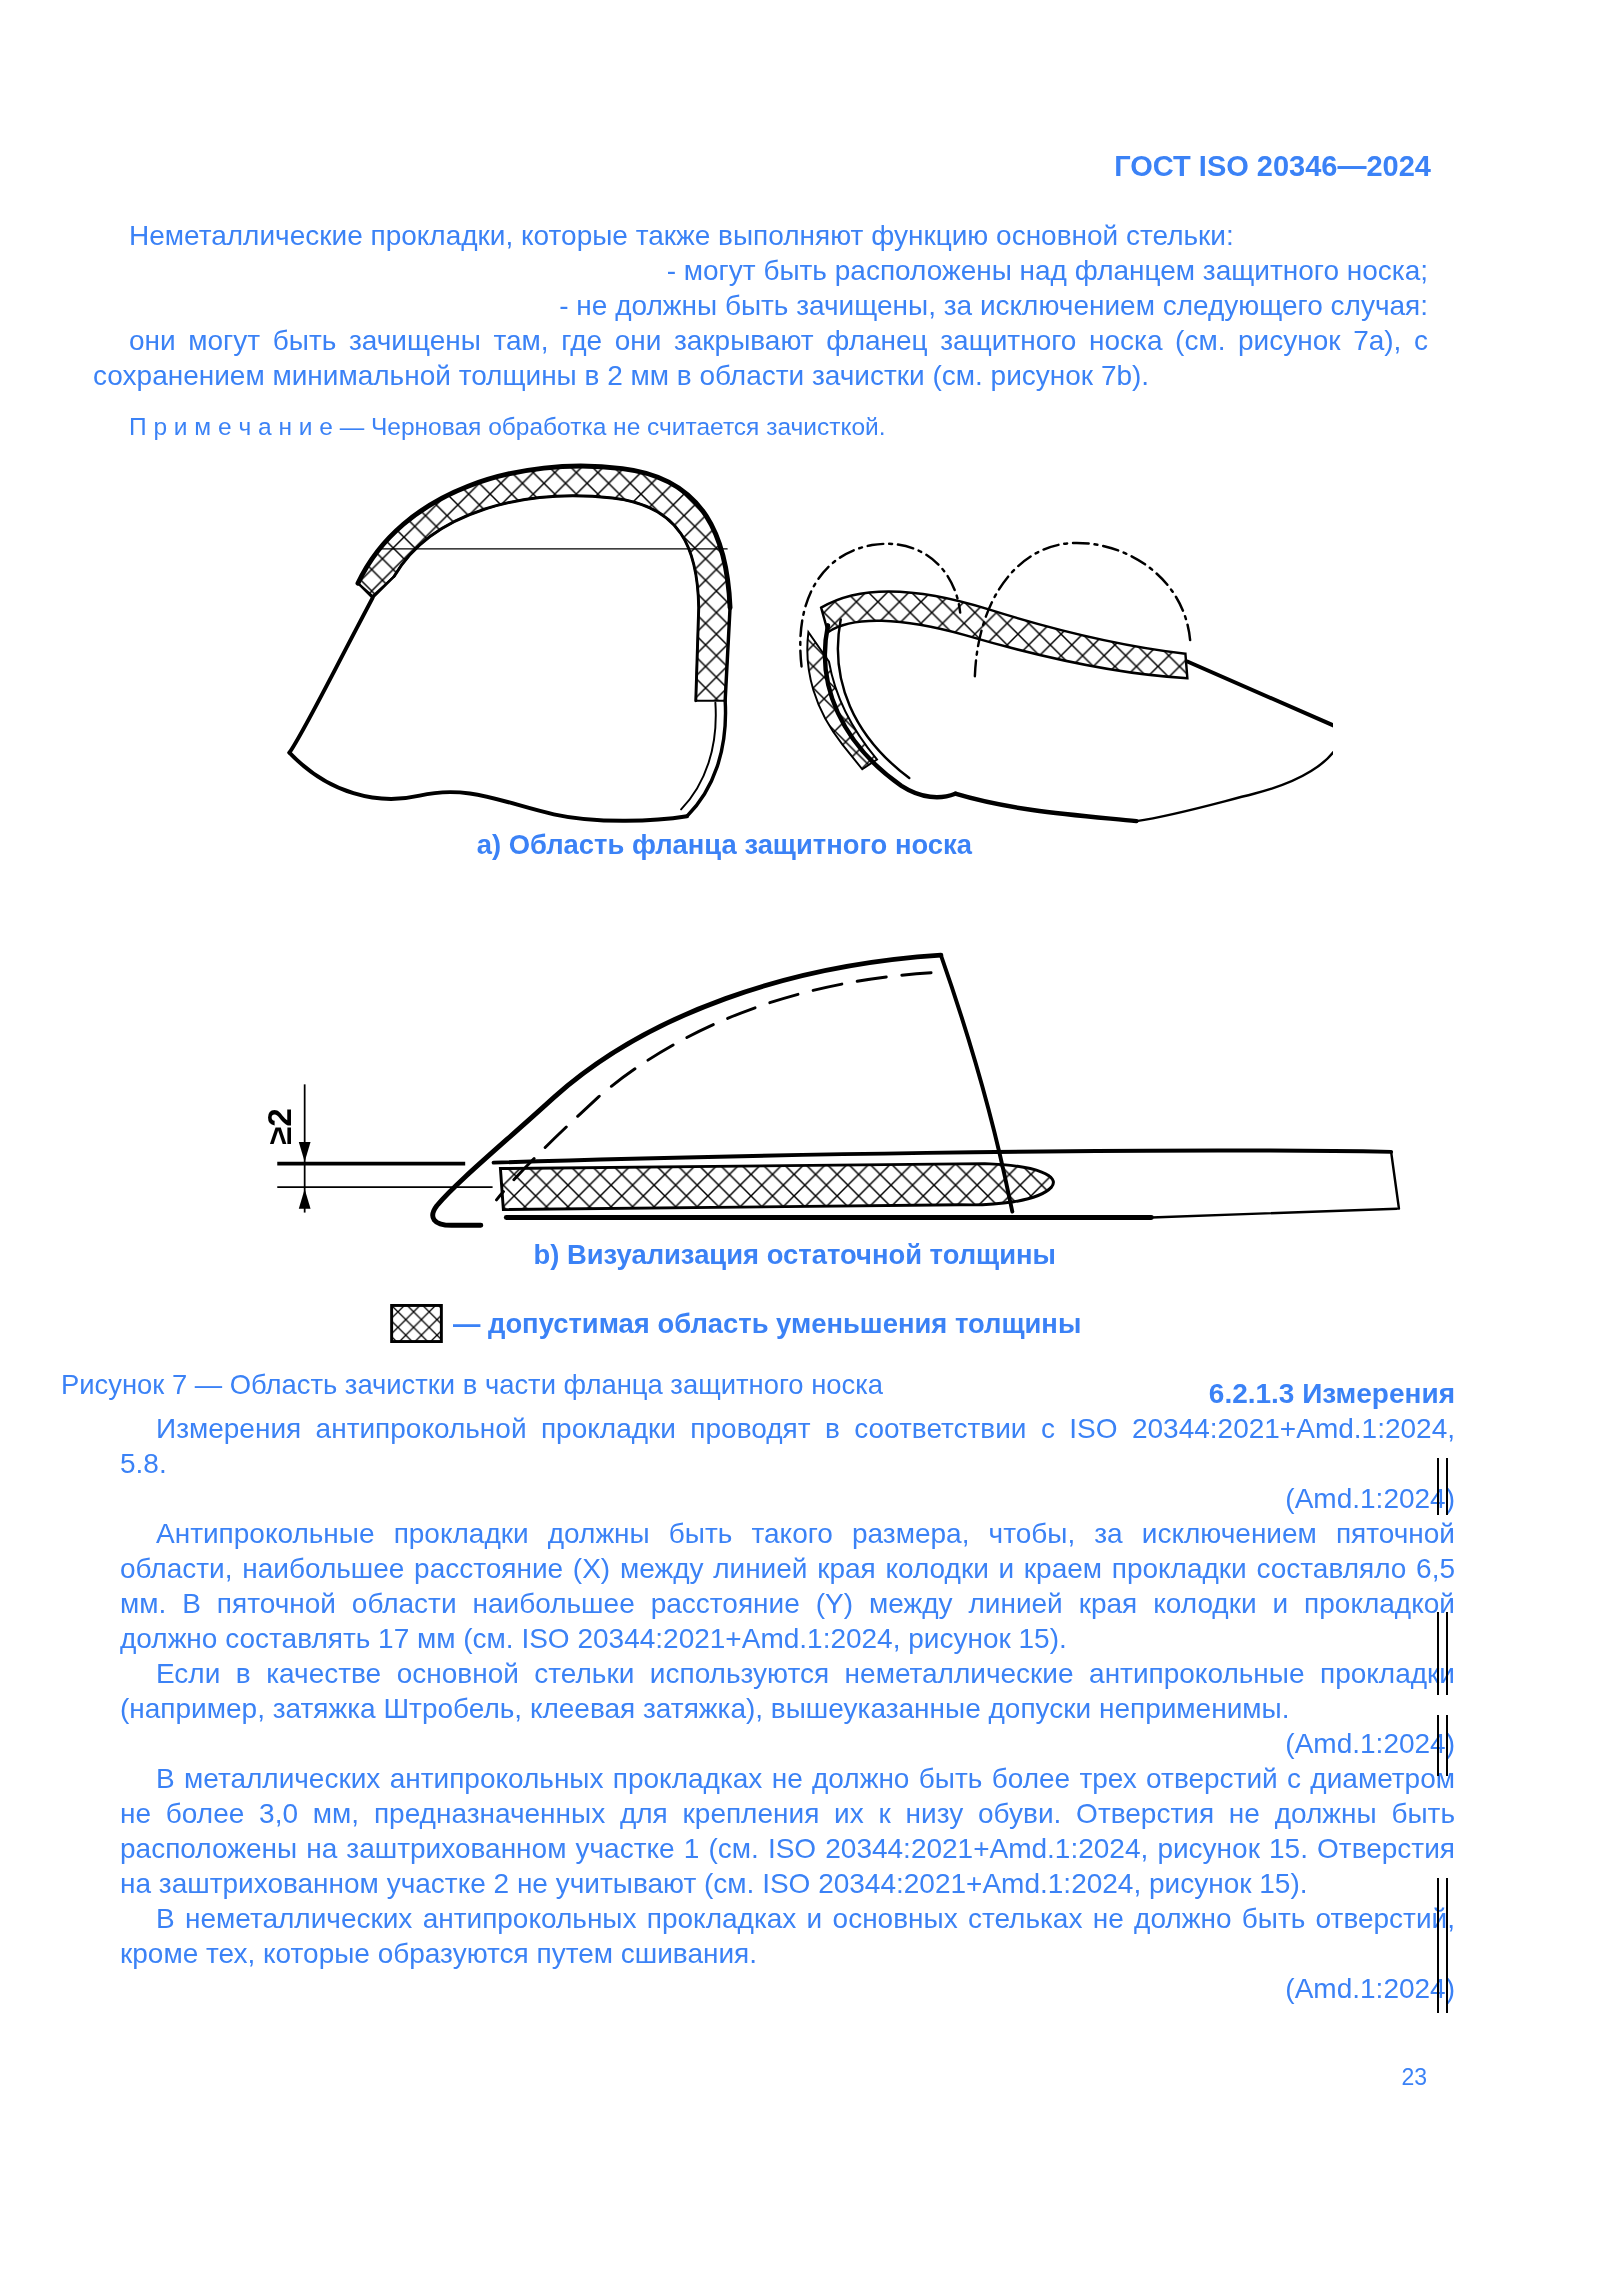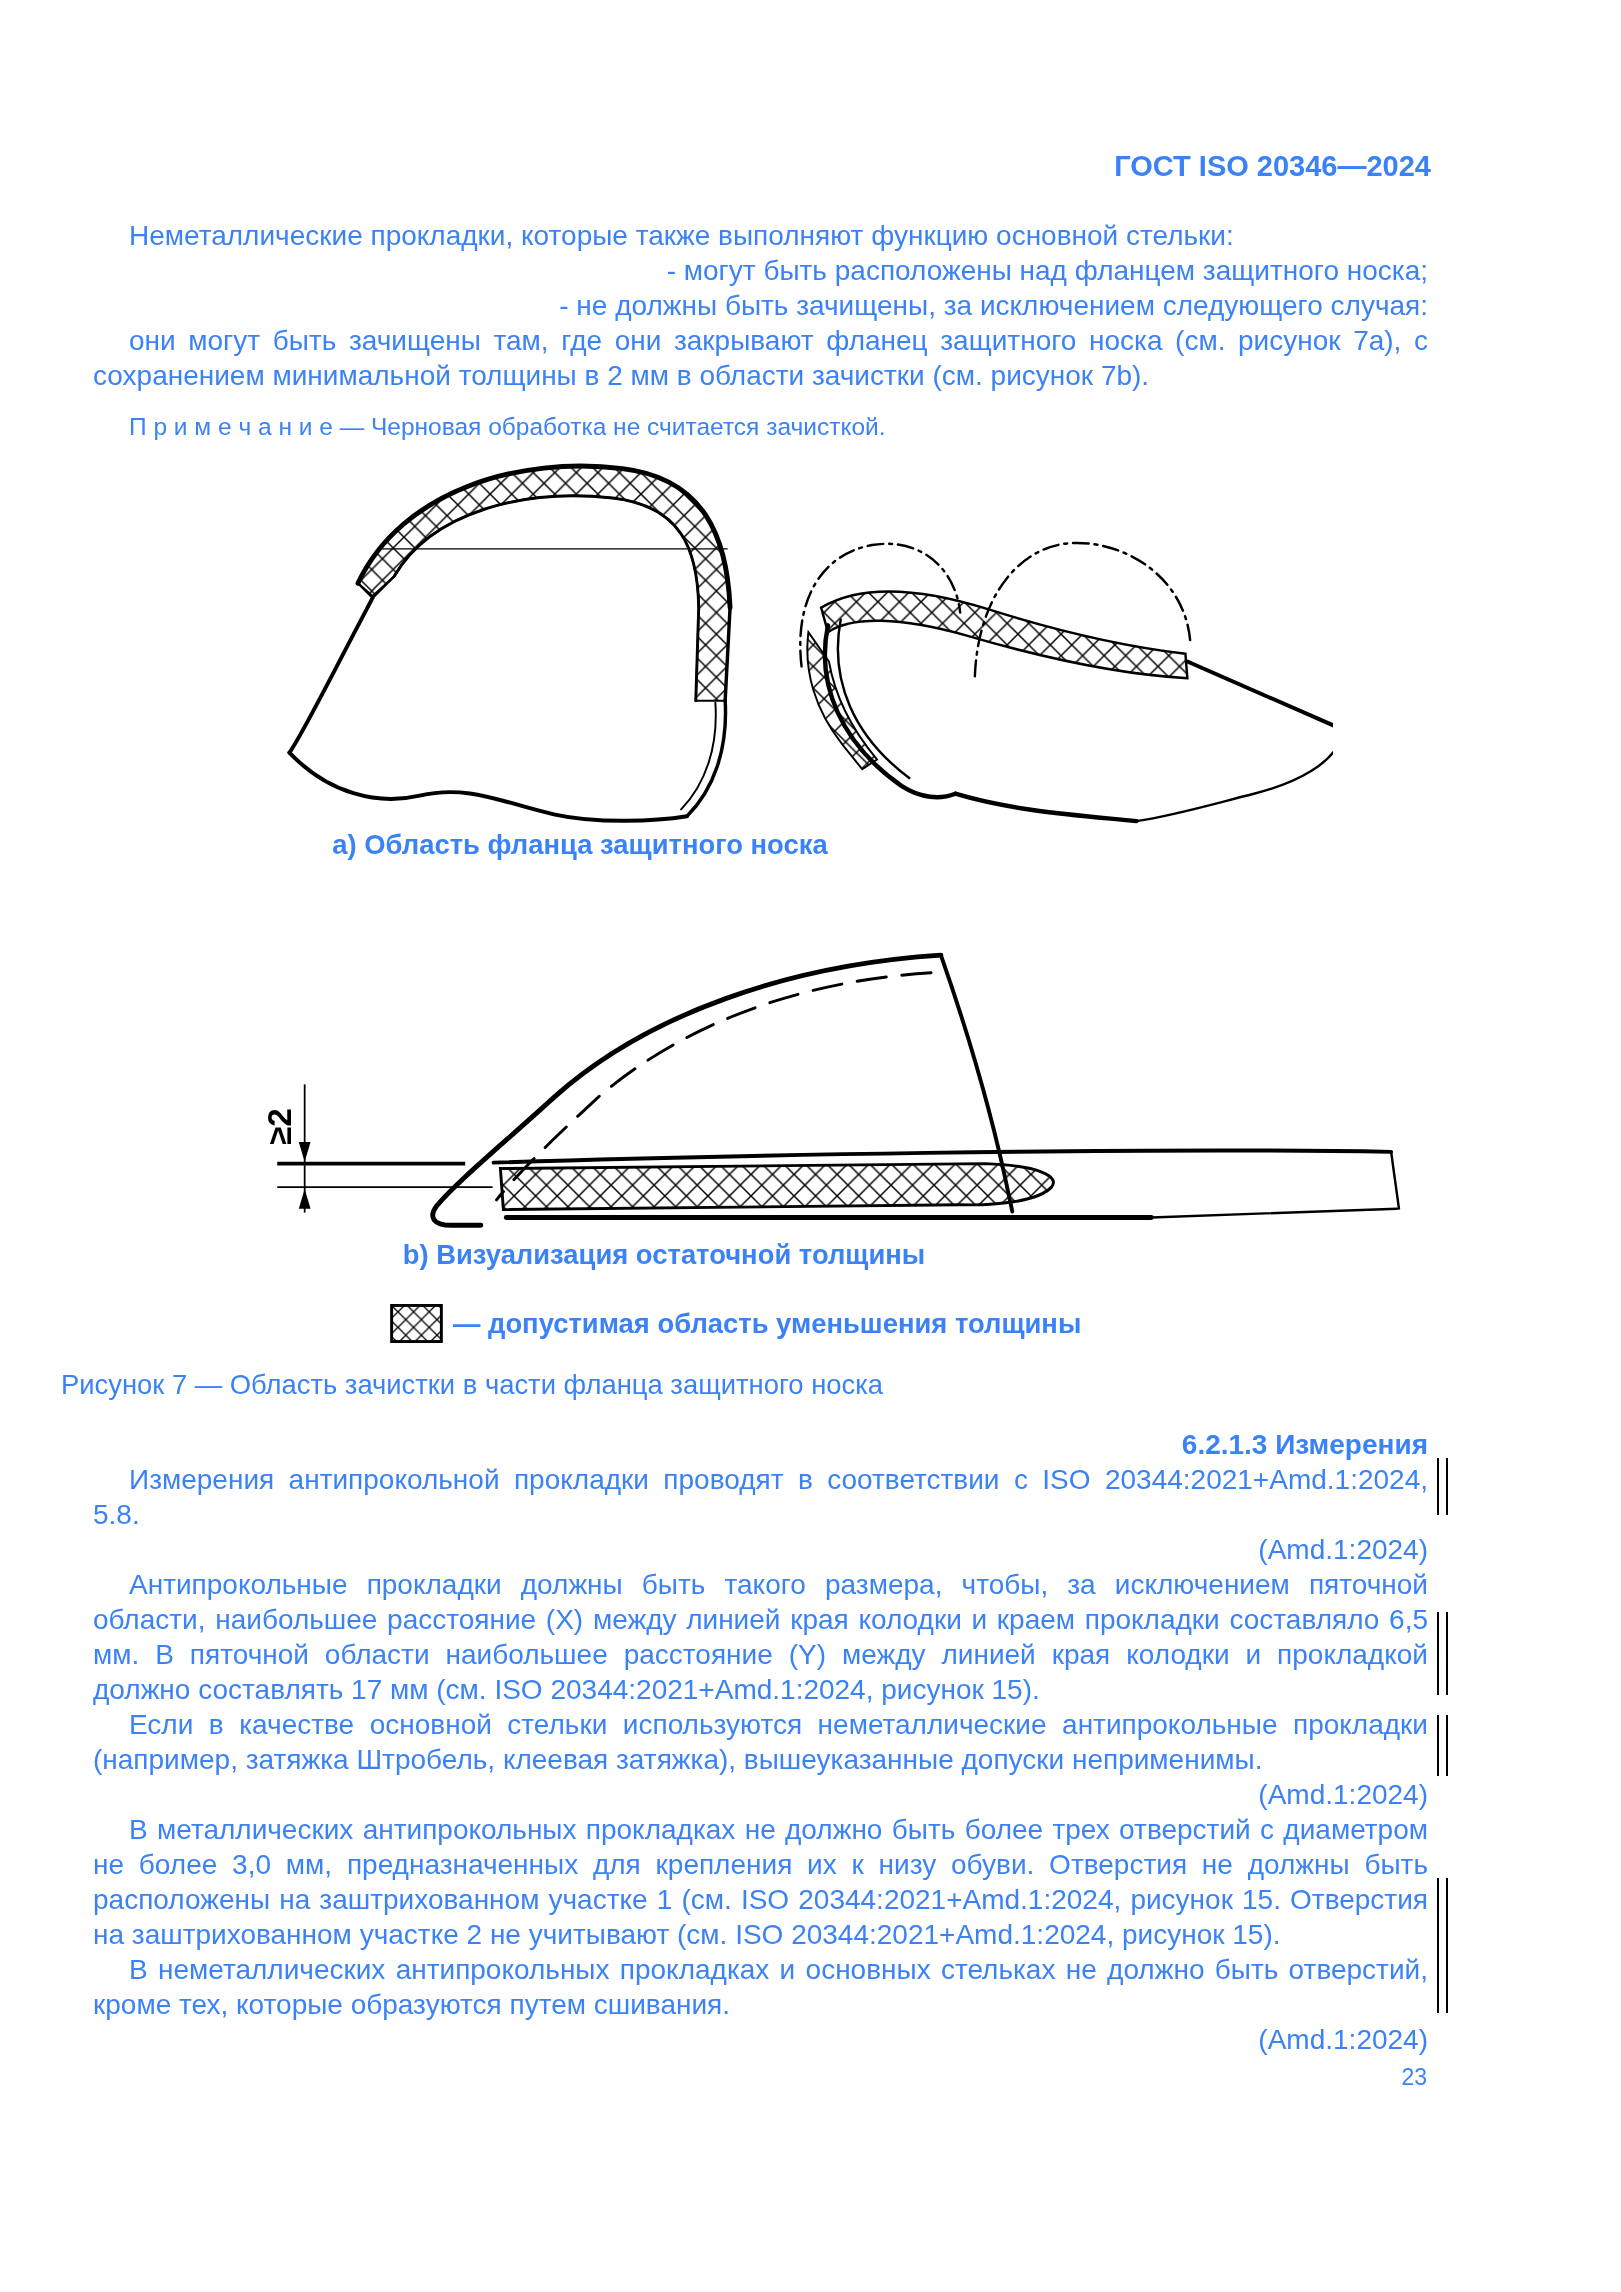--- a/index.html
+++ b/index.html
@@ -1,27 +1,27 @@
 <!DOCTYPE html>
 <html><head>
 <meta charset="utf-8">
 <style>
   html,body{margin:0;padding:0;background:#fff;}
   .page{position:relative;width:1621px;height:2293px;background:#ffffff;
         font-family:"Liberation Sans","DejaVu Sans",sans-serif;color:#3b82f6;overflow:hidden;}
   p{margin:0;}
   .tb{position:absolute;left:93px;width:1335px;font-size:28px;line-height:35px;}
   .tb1{top:218px;}
-  .tb2{top:1427px;}
+  .tb2{top:1376px;margin-left:27px;}
   .ind{text-indent:36px;text-align:right;}
   .j{text-align:justify;}
   .b{font-weight:bold;}
   .note{margin-top:16px;font-size:24.5px;text-indent:36px;}
   .hdr{position:absolute;top:150px;right:190px;font-weight:bold;font-size:29px;}
-  .cap{position:absolute;font-weight:bold;font-size:27.4px;text-align:center;}
+  .cap{position:absolute;font-weight:bold;font-size:27.4px;text-align:right;}
   .capa{left:188px;width:784px;top:829px;}
   .capb{left:272px;width:784px;top:1239px;}
   .legend{position:absolute;left:390px;top:1304px;display:flex;align-items:center;gap:10px;
           font-weight:bold;font-size:27.4px;}
   .figcap{position:absolute;left:61px;width:1338px;top:1369px;font-size:27.4px;text-align:left;}
   .figa{position:absolute;left:274px;top:451px;}
   .figb{position:absolute;left:255px;top:916px;}
   .cbar{position:absolute;left:1437px;width:6.9px;border-left:2px solid #000;border-right:2px solid #000;}
   .pgnum{position:absolute;top:2064px;right:194px;font-size:23px;}
 </style>

